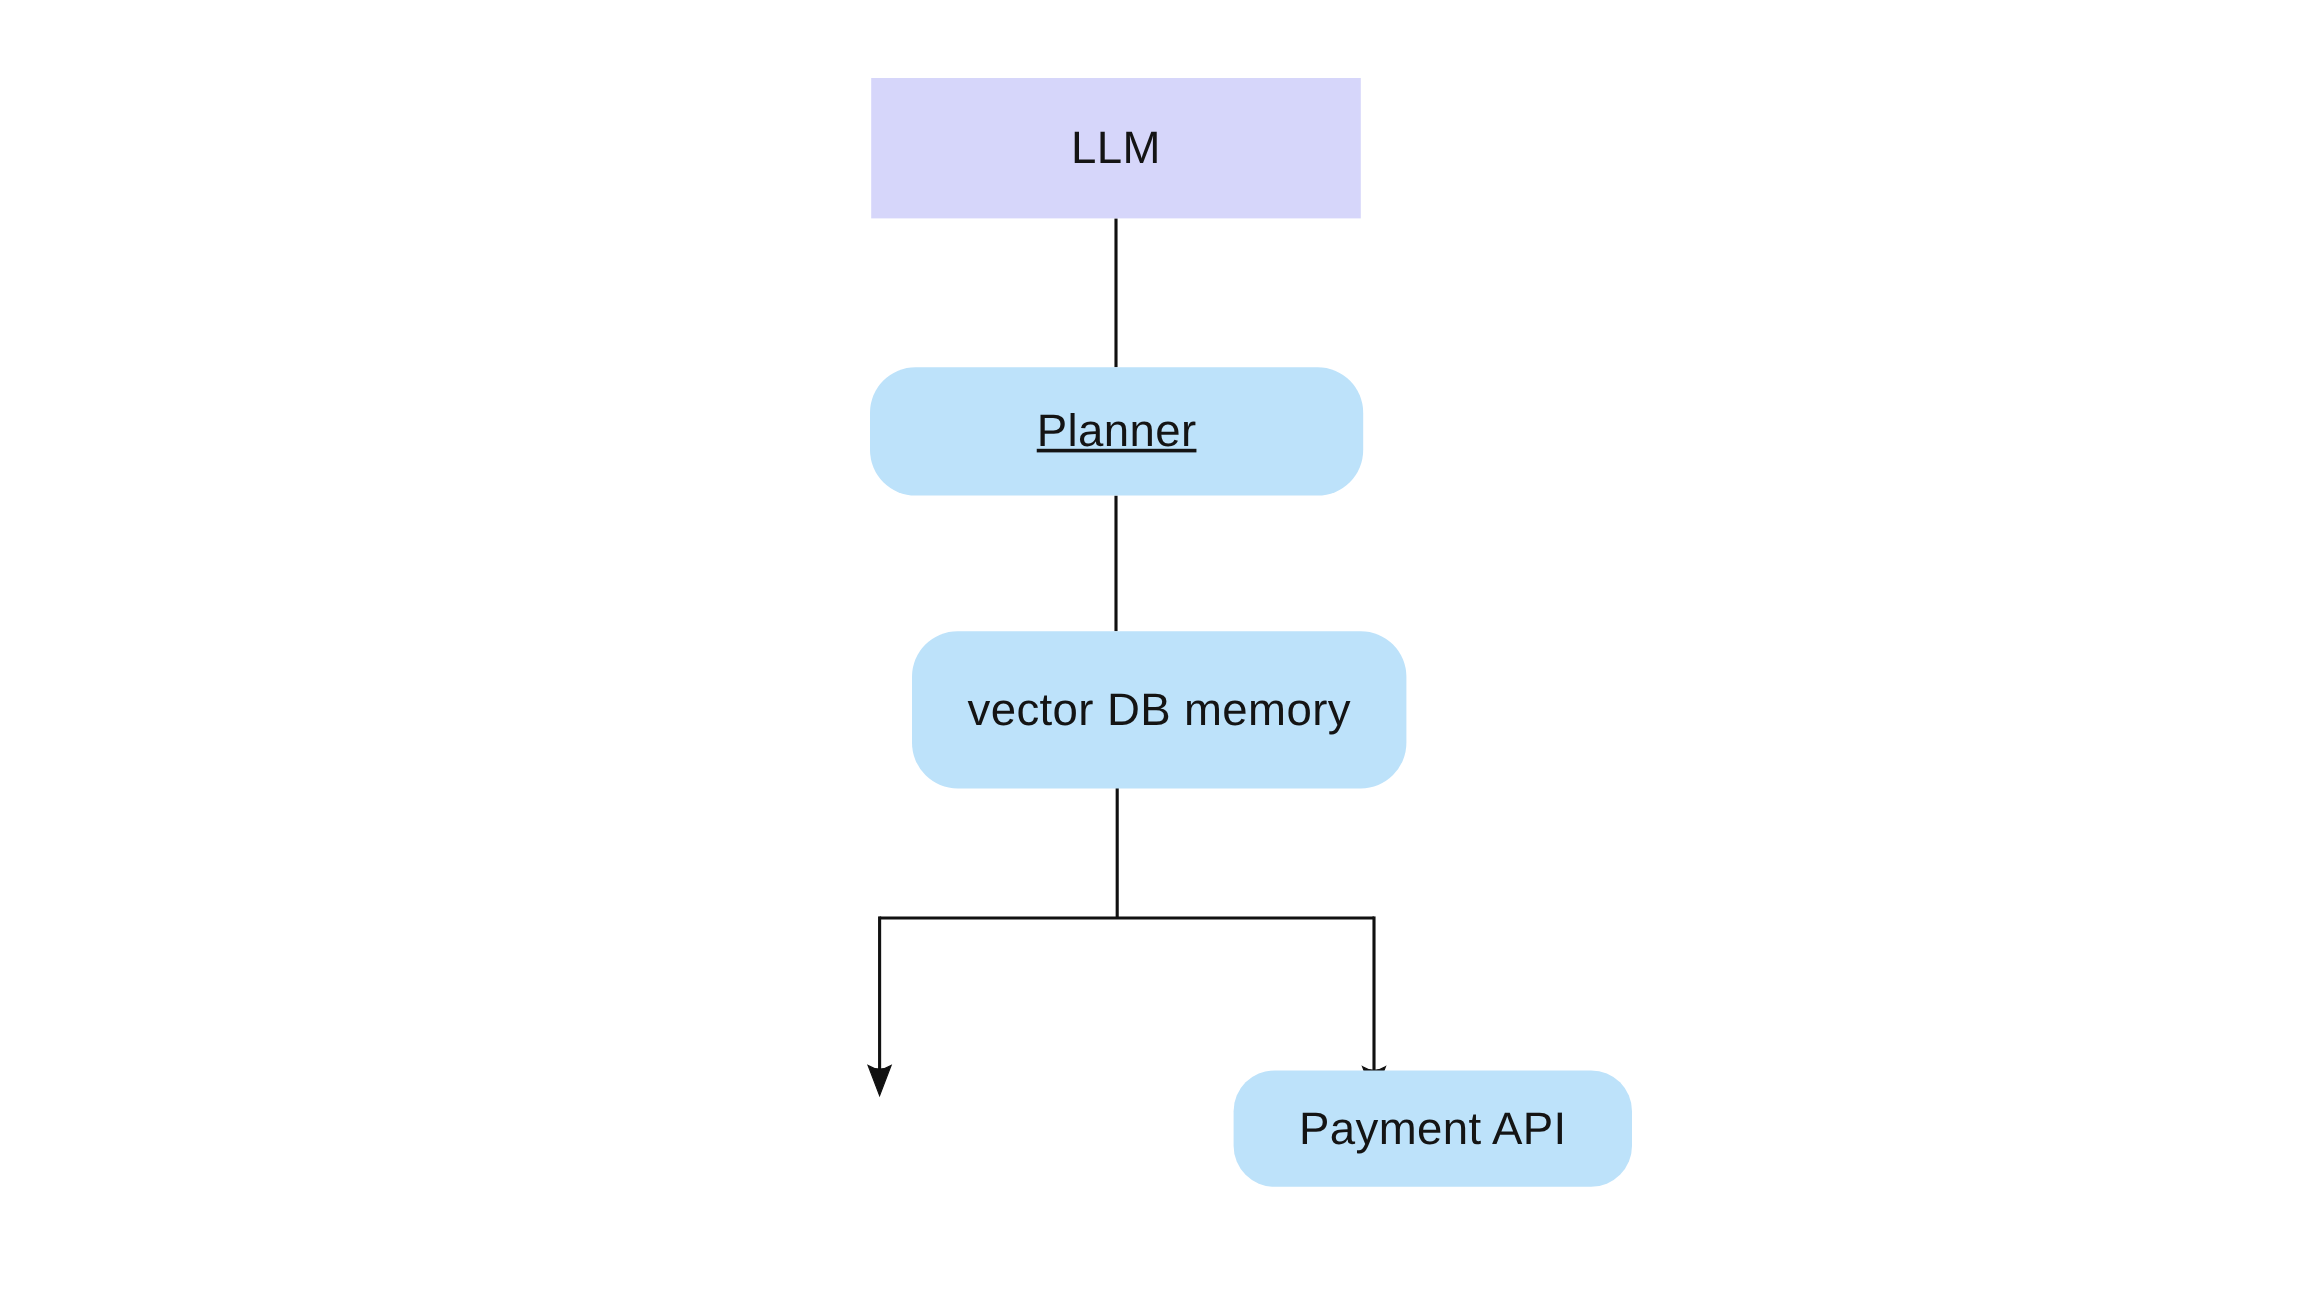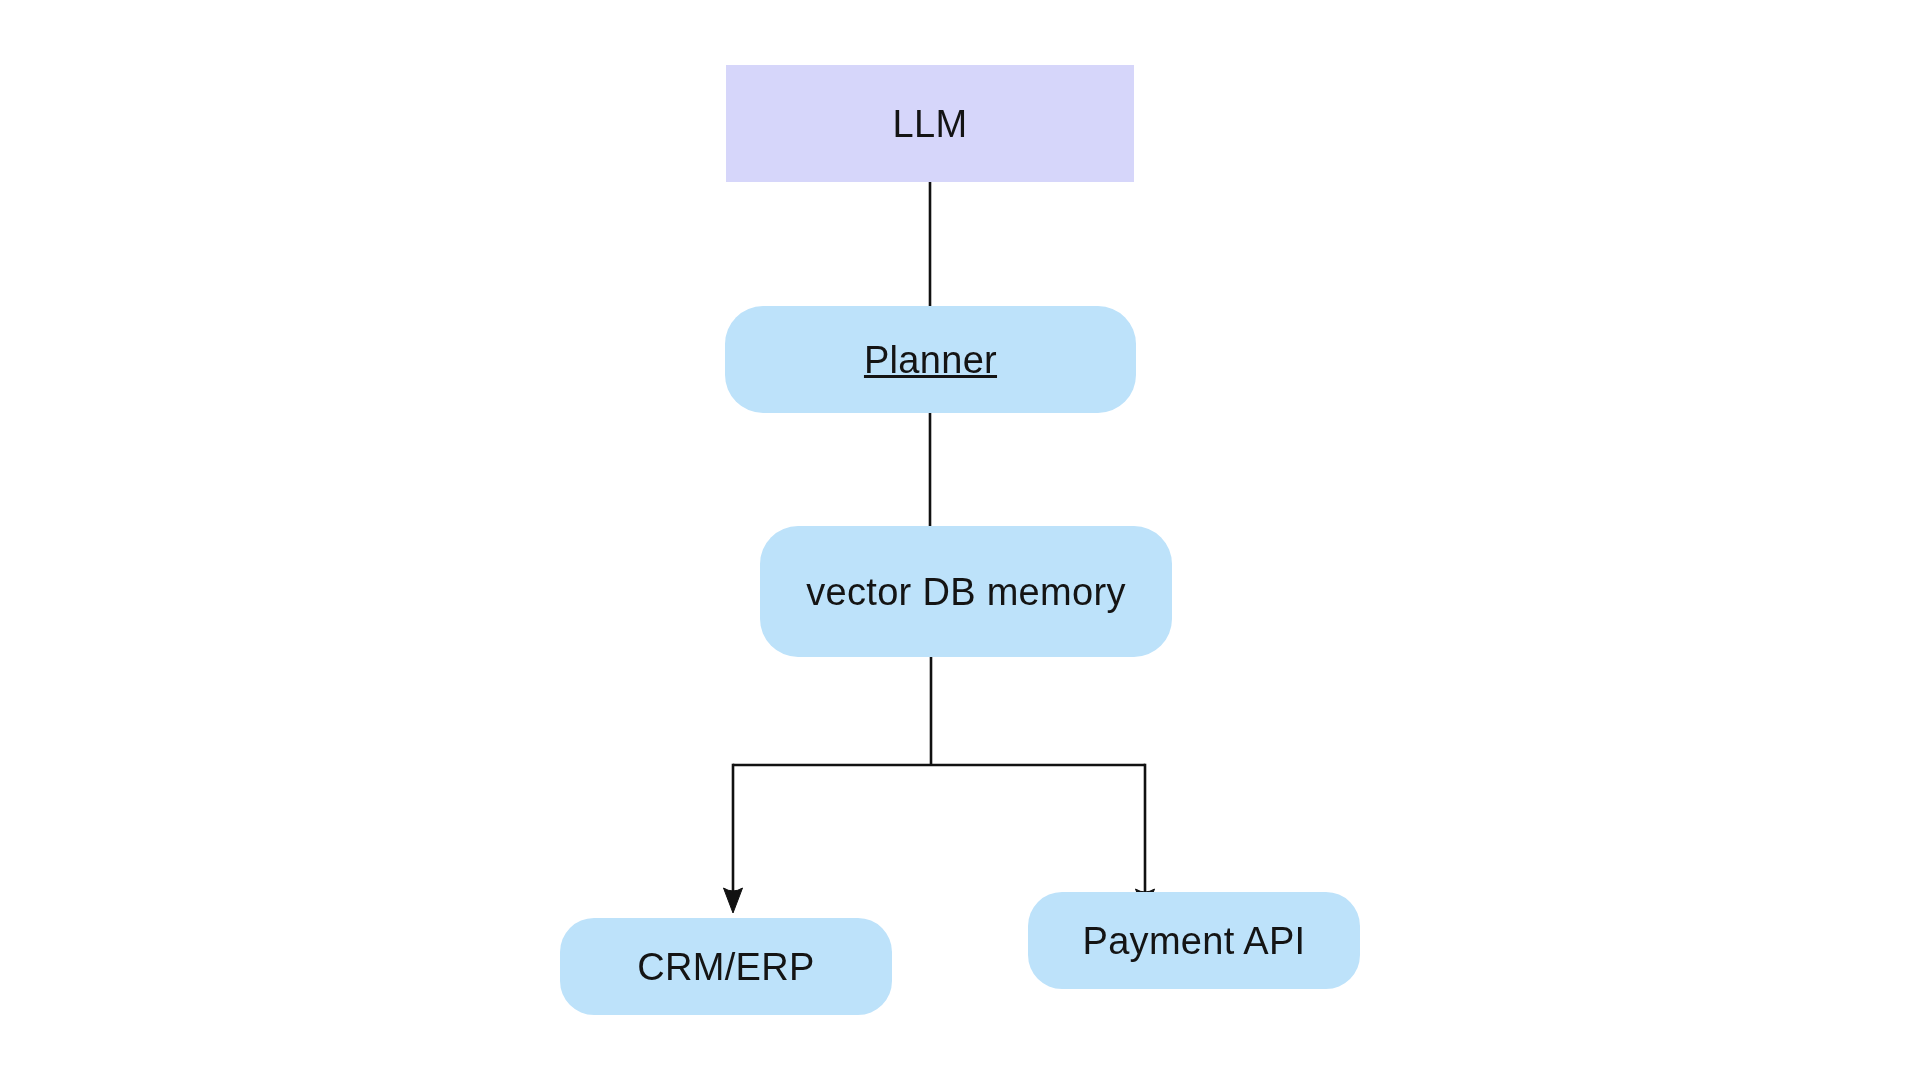--- a/index.html
+++ b/index.html
@@ -76,21 +76,18 @@
   </div>
 
   <div class="node node--blue node-planner">
     <span>Planner</span>
   </div>
 
   <div class="node node--blue node-vector">
     <span>vector DB memory</span>
   </div>
 
-  <div class="node node--blue node-crm">
-    <span>CRM/ERP</span>
-  </div>
 
   <div class="node node--blue node-payment">
     <span>Payment API</span>
   </div>
 
 </div>
 
 </body></html>

